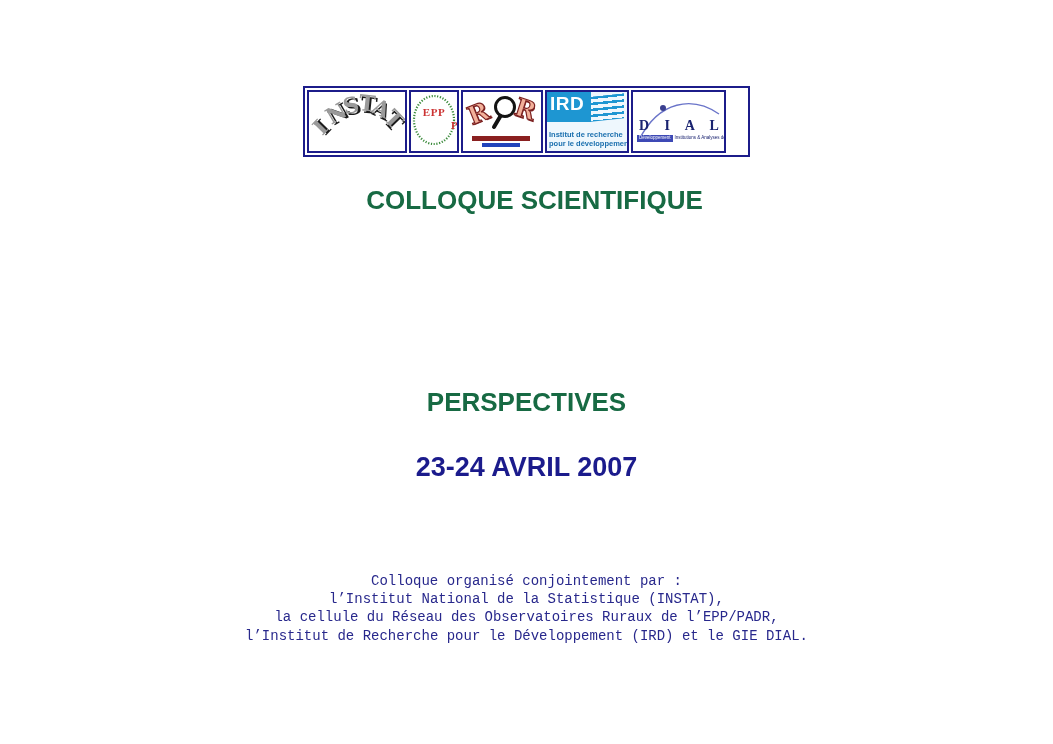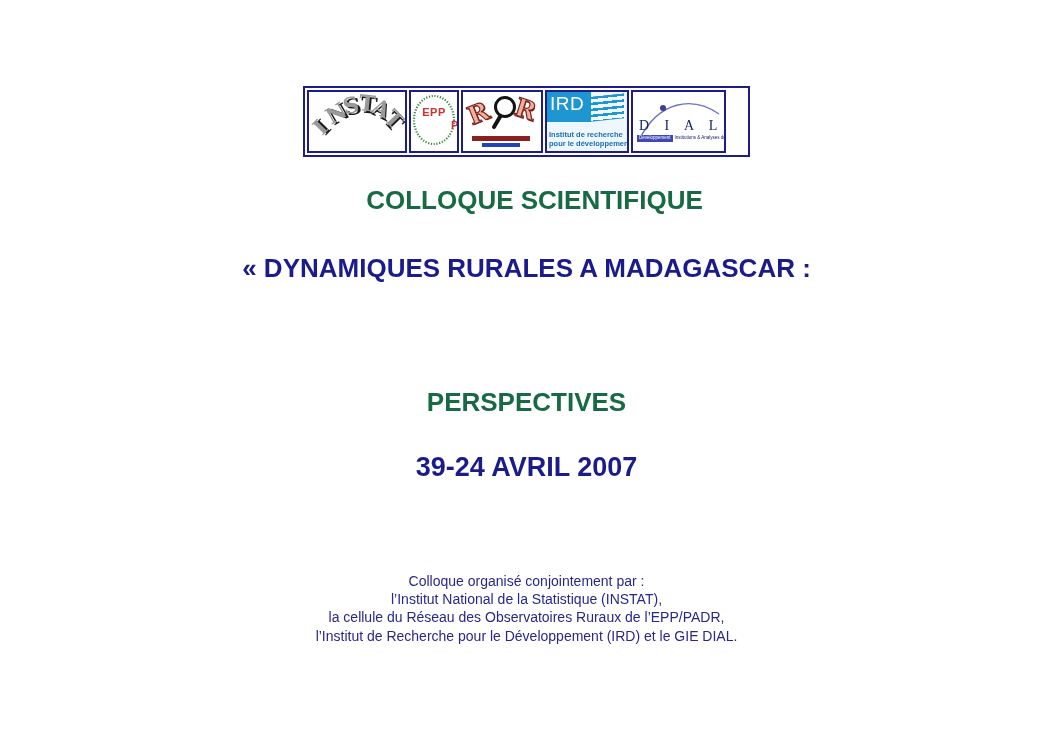--- a/index.html
+++ b/index.html
@@ -31,55 +31,55 @@
   .il0{left:6px;top:24px;transform:rotate(-46deg);}
   .il1{left:17px;top:10px;transform:rotate(-30deg);}
   .il2{left:34px;top:2px;transform:rotate(-12deg);}
   .il3{left:50px;top:0px;transform:rotate(6deg);}
   .il4{left:64px;top:5px;transform:rotate(26deg);}
   .il5{left:77px;top:16px;transform:rotate(46deg);}
   
   .epp-ring{position:absolute;left:0;top:0;}
   .epp-text{
     position:absolute;left:0;right:0;text-align:center;
-    font-family:Liberation Sans, sans-serif;font-weight:bold;color:#cc3333;
+    font-family:Liberation Serif, serif;font-weight:bold;color:#cc3333;
     font-size:11px;line-height:12px;letter-spacing:.5px;
   }
   .epp-line1{top:14px;} .epp-line2{top:27px;margin-left:40px;}
   
   .ror-r{
     position:absolute;font-family:"DejaVu Serif","Liberation Serif",serif;
     font-weight:bold;font-size:25px;line-height:1;color:#f2b09a;
     -webkit-text-stroke:1.2px #7a1f1f;text-shadow:1px 1px 0 #7a1f1f;
   }
   .ror-left{left:5px;top:9px;transform:rotate(-22deg);}
   .ror-right{right:5px;top:5px;transform:rotate(18deg);}
   .ror-glass{position:absolute;left:25px;top:3px;}
   .ror-bar1{position:absolute;left:9px;bottom:10px;width:58px;height:5px;background:#8a2020;}
   .ror-bar2{position:absolute;left:19px;bottom:4px;width:38px;height:4px;background:#2244bb;}
   
   .ird-block{position:absolute;left:0;top:0;width:44px;height:30px;background:#1e96d2;}
   .ird-acronym{
-    position:absolute;left:3px;top:2px;color:#ffffff;font-weight:normal;
+    position:absolute;left:3px;top:2px;color:#ffffff;font-weight:bold;
     font-size:19px;line-height:1;letter-spacing:0.5px;
   }
   .ird-streaks{
     position:absolute;left:44px;top:3px;width:33px;height:25px;
     background:repeating-linear-gradient(to bottom,#1e96d2 0 2.5px,transparent 2.5px 6px);
     transform:skewY(-6deg);
   }
   .ird-sub{
     position:absolute;left:2px;bottom:3px;color:#1a6fae;font-weight:bold;
     font-size:7.5px;line-height:9px;white-space:nowrap;
   }
   
   .dial-arc{position:absolute;left:0;top:0;}
   .dial-letters{
     position:absolute;left:6px;top:26px;color:#1a2370;
-    font-family:"Liberation Serif",serif;font-size:14px;font-weight:400;
+    font-family:"Liberation Serif",serif;font-size:14px;font-weight:700;
     letter-spacing:6px;white-space:nowrap;
   }
   .dial-row{position:absolute;left:4px;bottom:9px;display:flex;align-items:center;gap:2px;}
   .dial-chip{
     background:#3d49b5;color:#ffffff;font-size:4.5px;line-height:1;
     padding:1.5px 2px;white-space:nowrap;
   }
   .dial-tagline{color:#1a2370;font-size:4.5px;line-height:1;white-space:nowrap;}
   
   .heading{
@@ -93,21 +93,21 @@
   .city{
     position:absolute;left:0;top:387px;width:100%;text-align:center;
     font-size:26px;font-weight:bold;color:#176a43;
   }
   .event-date{
     position:absolute;left:0;top:452px;width:100%;text-align:center;
     font-size:27px;font-weight:bold;color:#1b1b8c;
   }
   .footer{
     position:absolute;left:0;top:572px;width:100%;text-align:center;
-    font-size:14px;line-height:18.2px;color:#28288c;
+    font-size:14px;line-height:18.2px;color:#28288c;font-family:Liberation Mono, monospace;
   }
 </style>
 </head>
 <body>
 
 <div class="banner">
 
   <div class="logo-cell cell-instat">
     <span class="instat-letter il0">I</span>
     <span class="instat-letter il1">N</span>
@@ -156,25 +156,24 @@
       <span class="dial-chip">Développement</span>
       <span class="dial-tagline">Institutions &amp; Analyses de Long terme</span>
     </div>
   </div>
 
 </div>
 
 <div class="heading">COLLOQUE SCIENTIFIQUE</div>
 
 <div class="main-title">
-  <div>« DYNAMIQUES RURALES A MADAGASCAR :</div>
 </div>
 
 <div class="city">PERSPECTIVES</div>
 
-<div class="event-date">39-24 AVRIL 2007</div>
+<div class="event-date">23-24 AVRIL 2007</div>
 
 <div class="footer">
   <div>Colloque organisé conjointement par :</div>
   <div>l’Institut National de la Statistique (INSTAT),</div>
   <div>la cellule du Réseau des Observatoires Ruraux de l’EPP/PADR,</div>
   <div>l’Institut de Recherche pour le Développement (IRD) et le GIE DIAL.</div>
 </div>
 
 </body></html>

